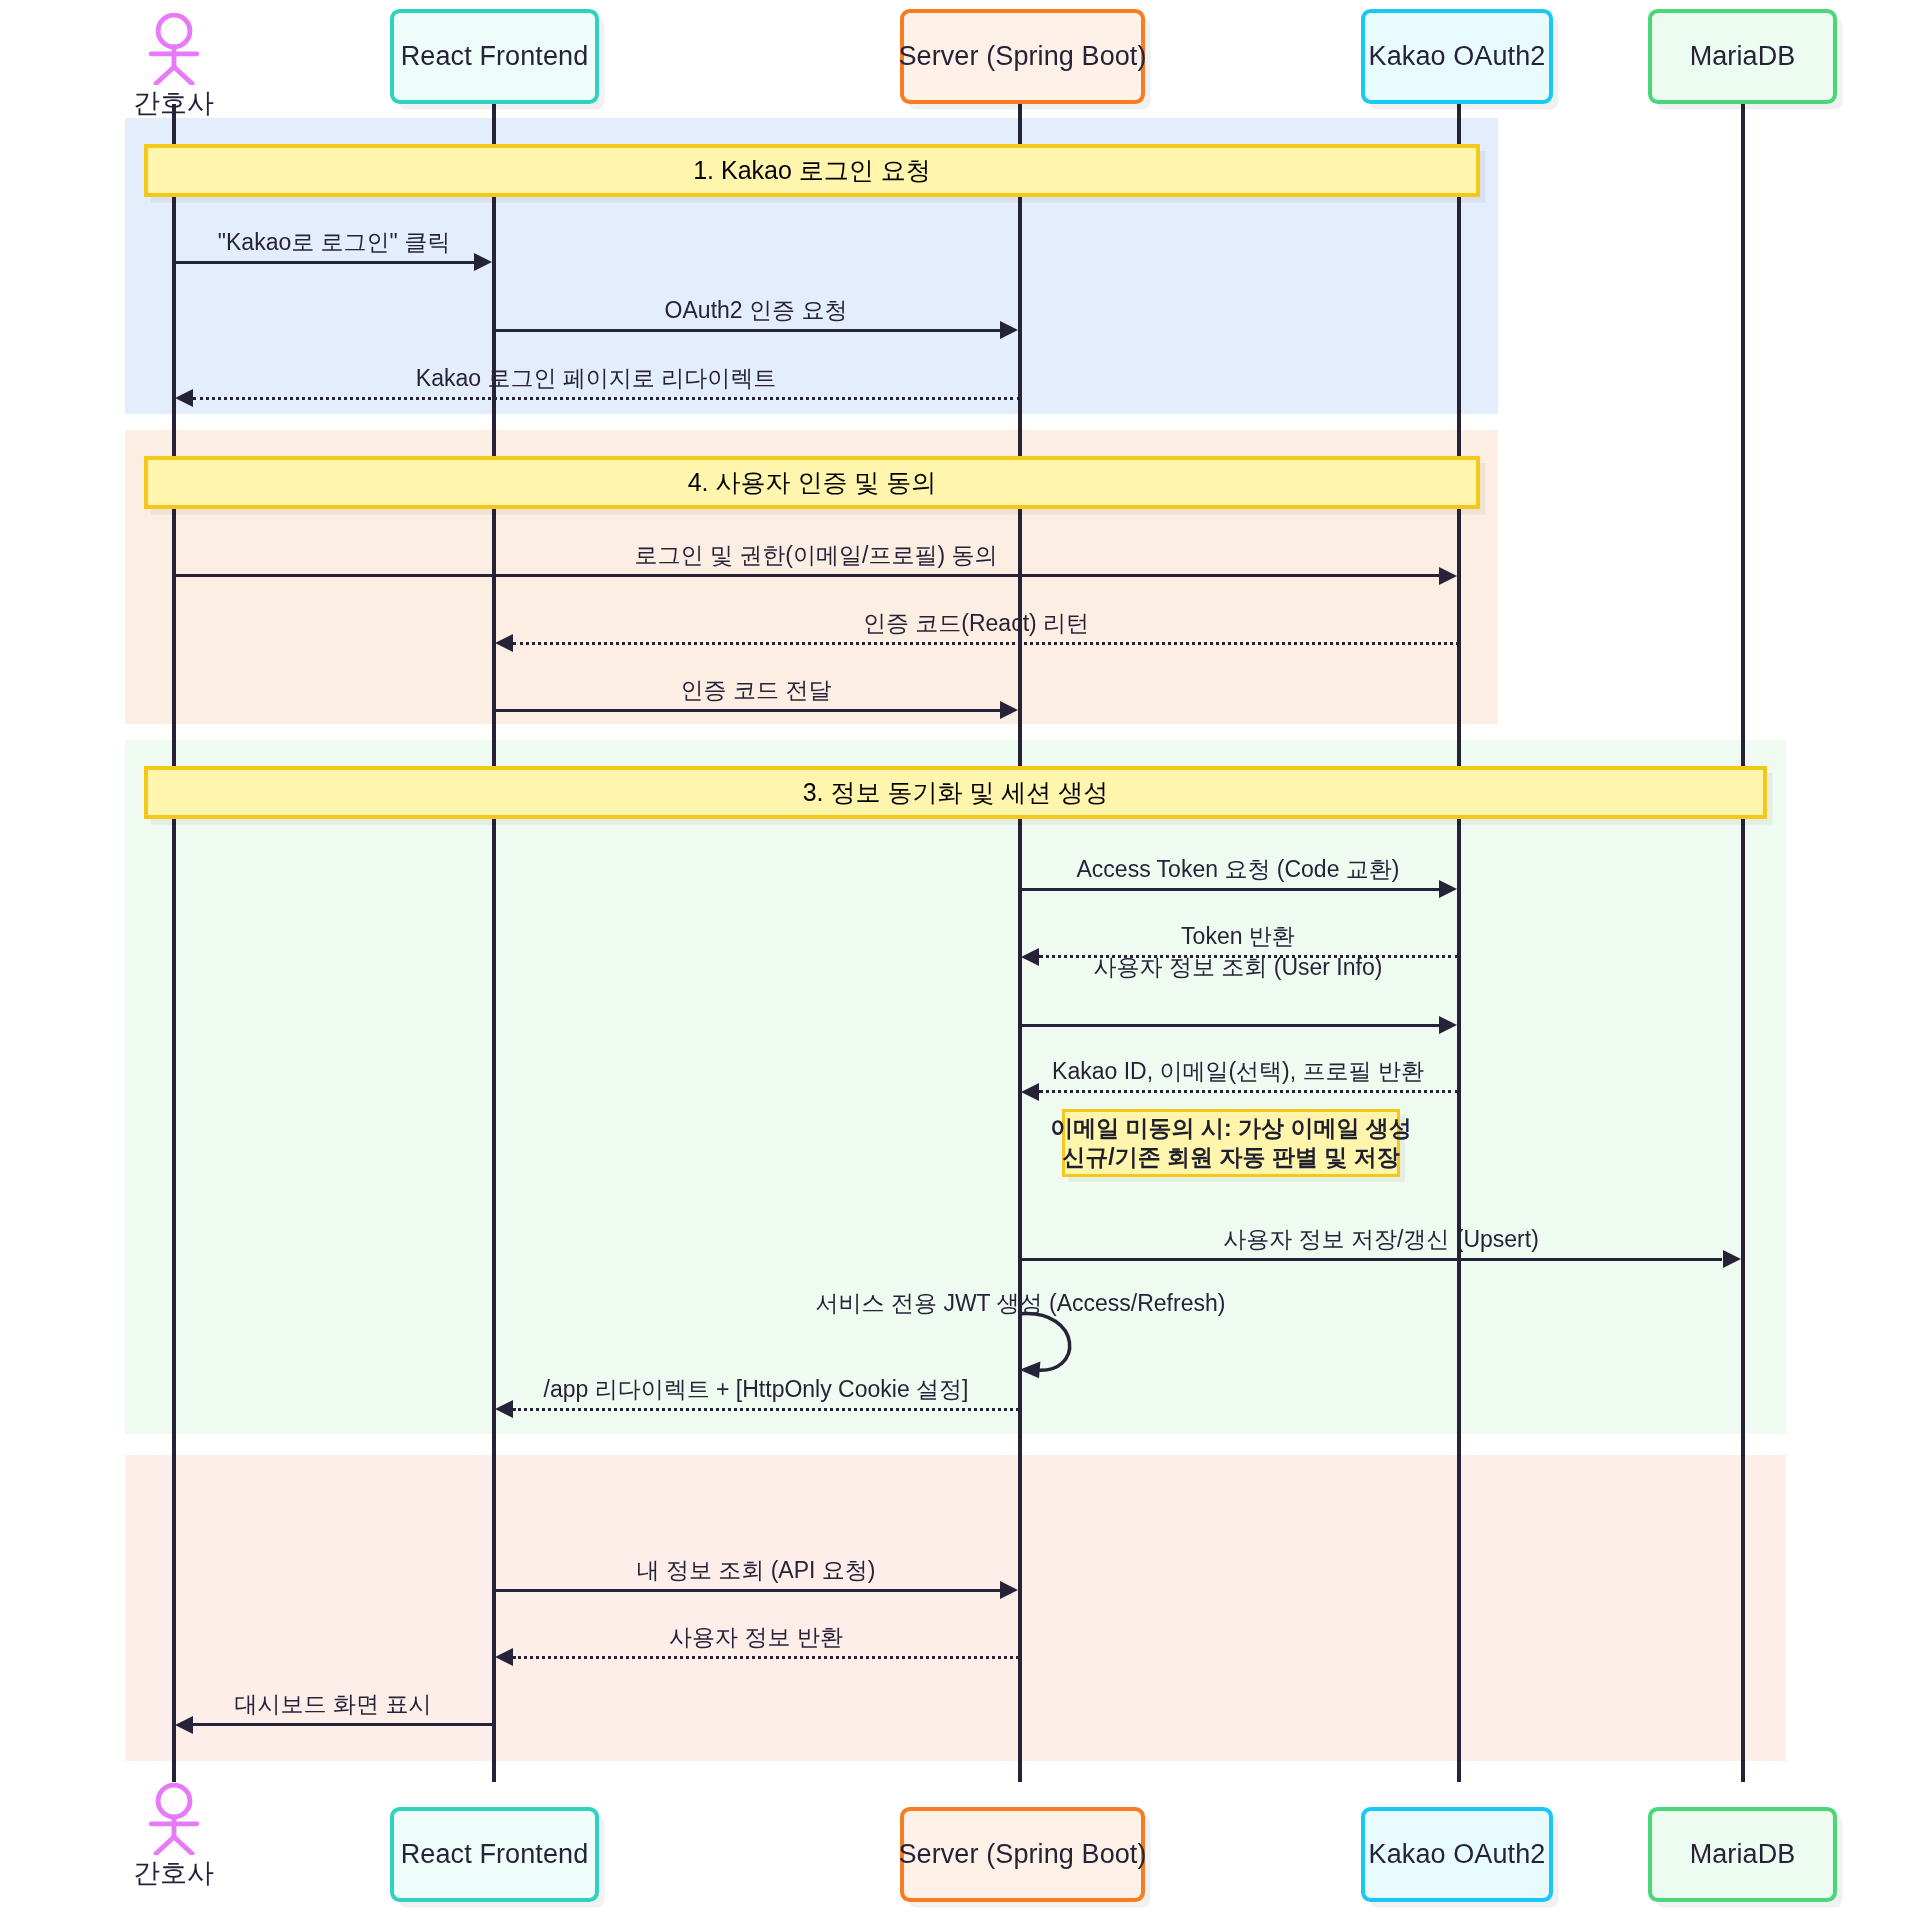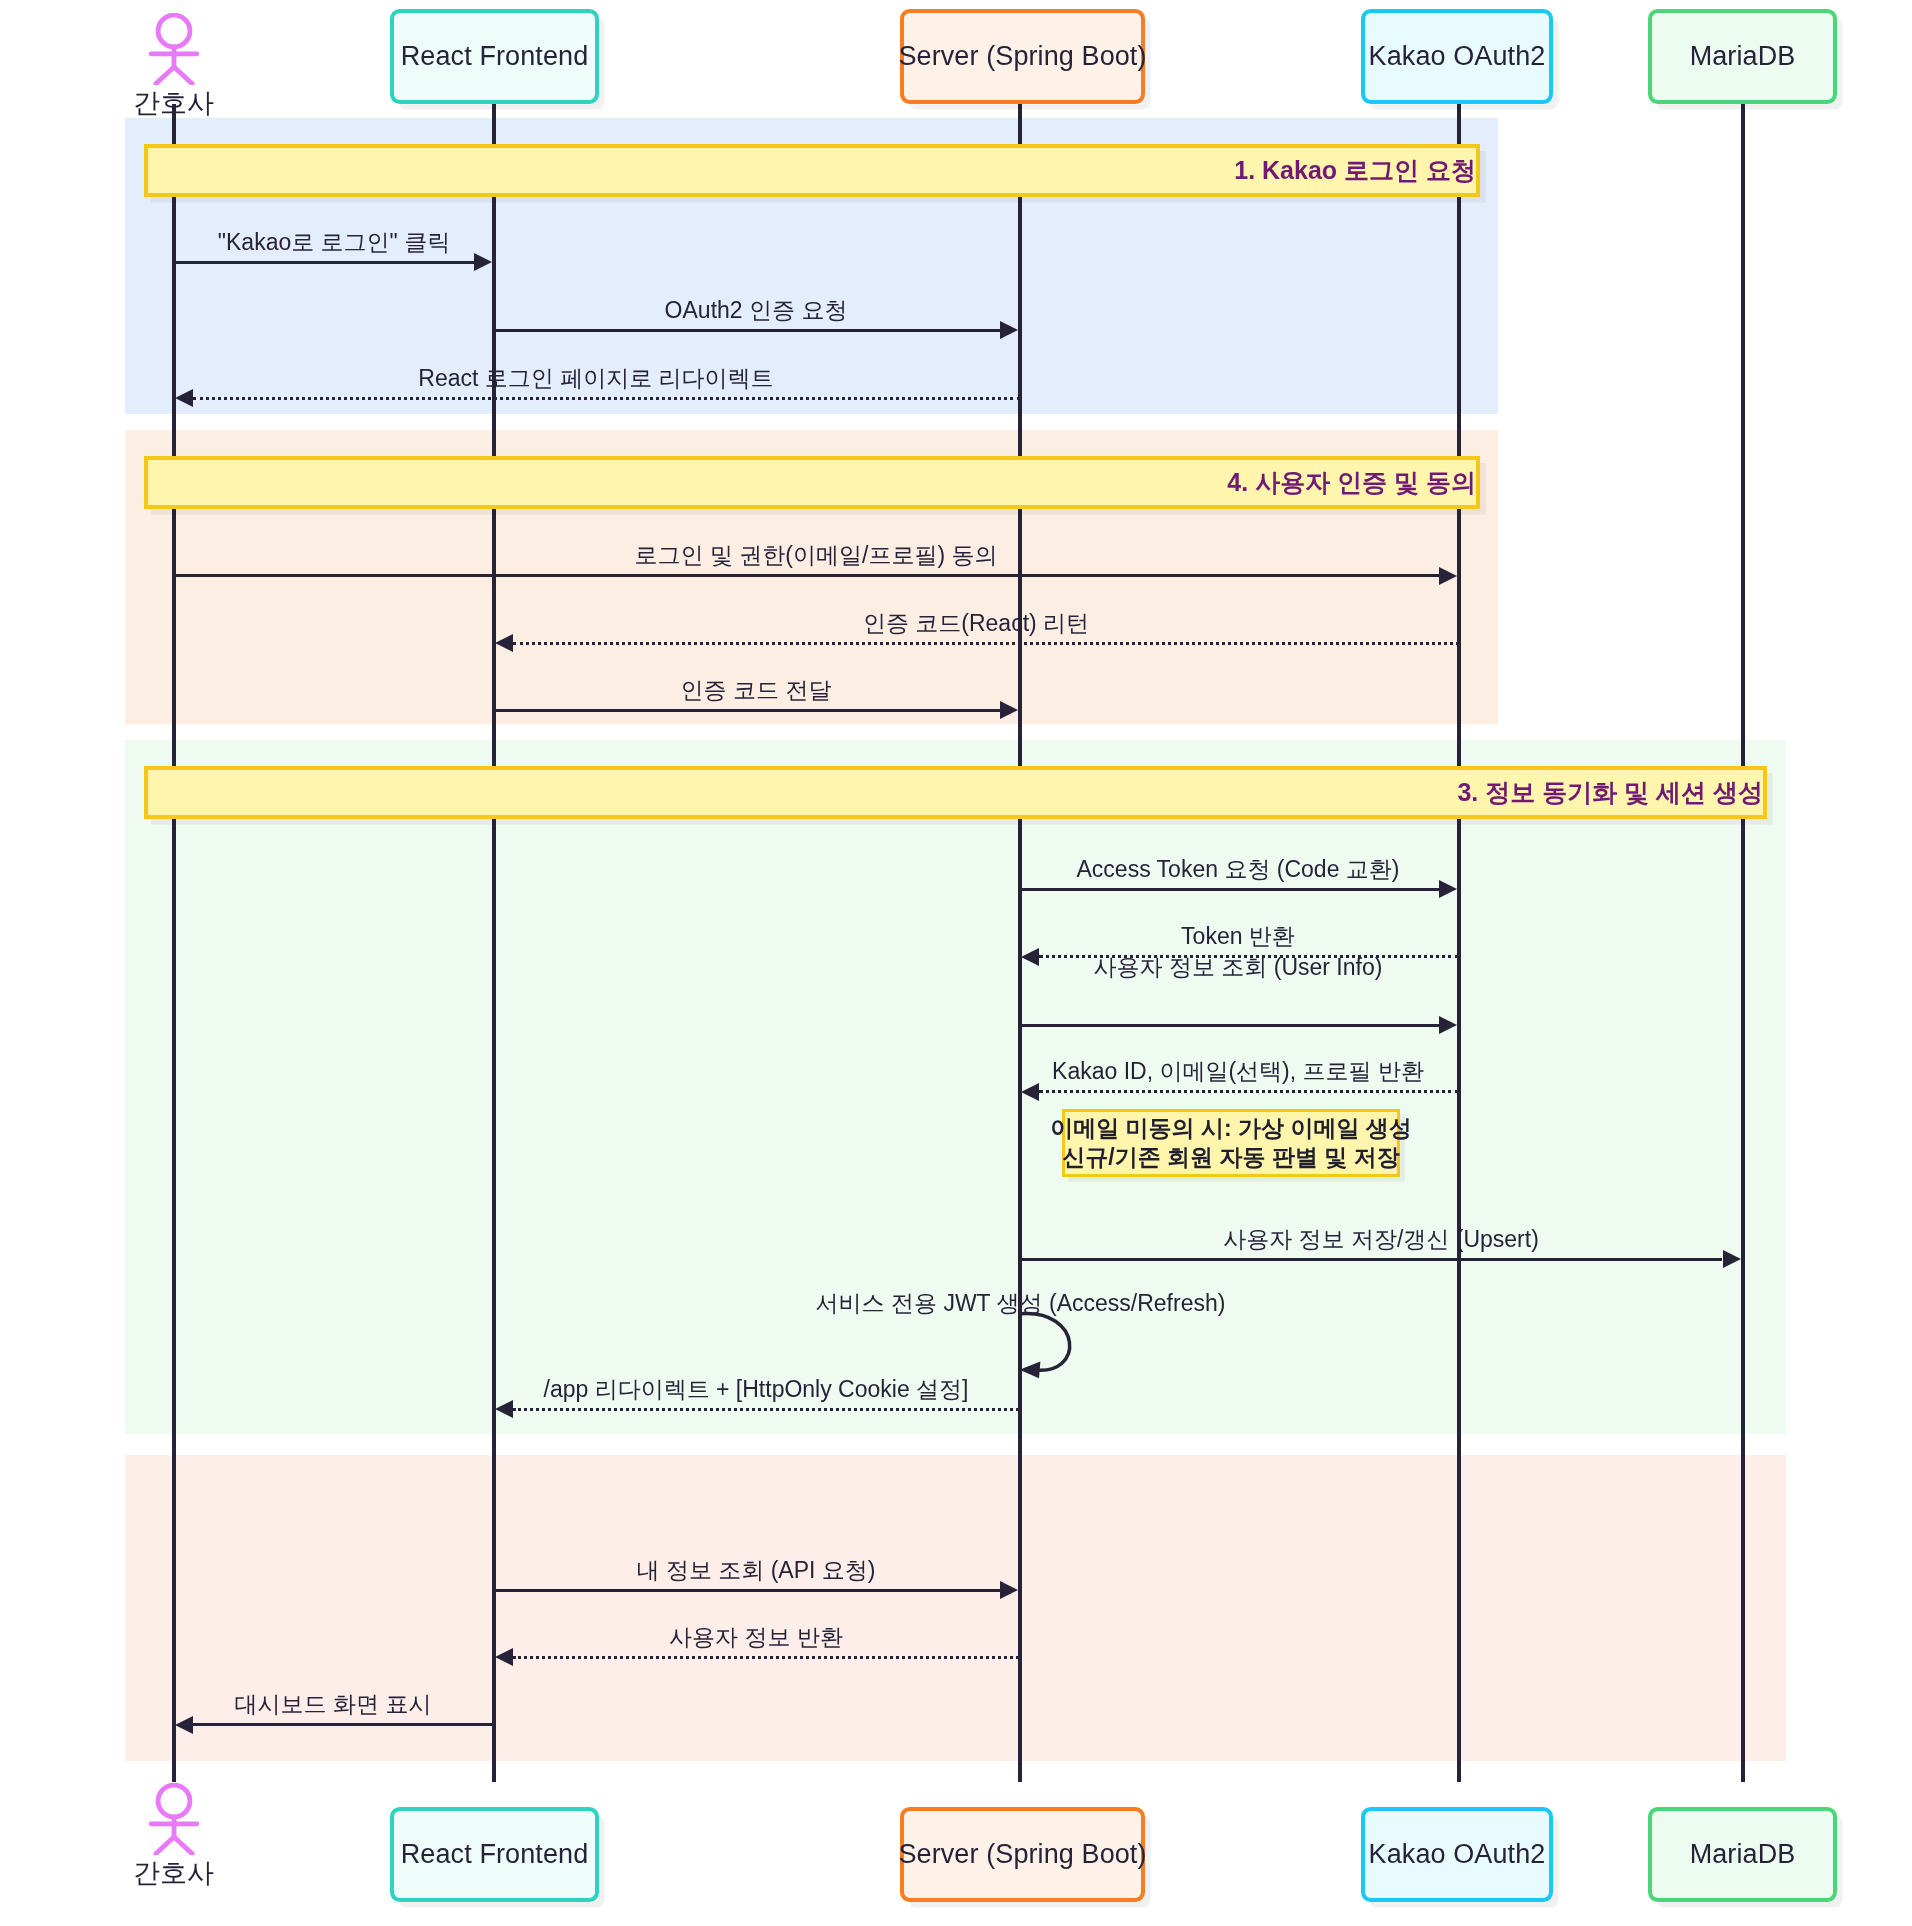--- a/index.html
+++ b/index.html
@@ -32,22 +32,22 @@
   .actor svg{display:block;}
   .actor-label{
     position:absolute;width:209px;text-align:center;
     font-size:27px;color:#262238;white-space:nowrap;
   }
 
   
   .banner{
     position:absolute;box-sizing:border-box;
     background:#fff5ad;border:4.2px solid #f5c718;
-    display:flex;align-items:center;justify-content:flex-end;
-    font-size:25px;font-weight:bold;color:#701a75;
+    display:flex;align-items:center;justify-content:center;
+    font-size:25px;font-weight:normal;color:#000000;
     box-shadow:6.3px 6.3px 0 -0.7px rgba(0,0,0,0.05);
   }
 
   
   .note{
     position:absolute;box-sizing:border-box;
     background:#fff5ad;border:3.5px solid #f5c718;
     display:flex;flex-direction:column;align-items:center;justify-content:center;
     font-size:23px;font-weight:bold;color:#1f1f2e;line-height:1.28;
     text-align:center;padding:4.2px 11px;
@@ -138,21 +138,21 @@
       <div class="arrow-r" style="left:474px;top:253px;"></div>
     </div>
 
     <div class="msg">
       <div class="msg-label" style="left:526px;top:295px;width:460px;">OAuth2 인증 요청</div>
       <div class="msg-line" style="left:494px;top:329px;width:506px;"></div>
       <div class="arrow-r" style="left:1000px;top:321px;"></div>
     </div>
 
     <div class="msg">
-      <div class="msg-label" style="left:366px;top:363px;width:460px;">React 로그인 페이지로 리다이렉트</div>
+      <div class="msg-label" style="left:366px;top:363px;width:460px;">Kakao 로그인 페이지로 리다이렉트</div>
       <div class="msg-line dotted" style="left:193px;top:397px;width:827px;"></div>
       <div class="arrow-l" style="left:175px;top:389px;"></div>
     </div>
 
     <div class="msg">
       <div class="msg-label" style="left:586px;top:540px;width:460px;">로그인 및 권한(이메일/프로필) 동의</div>
       <div class="msg-line" style="left:173px;top:574px;width:1266px;"></div>
       <div class="arrow-r" style="left:1439px;top:567px;"></div>
     </div>
 

